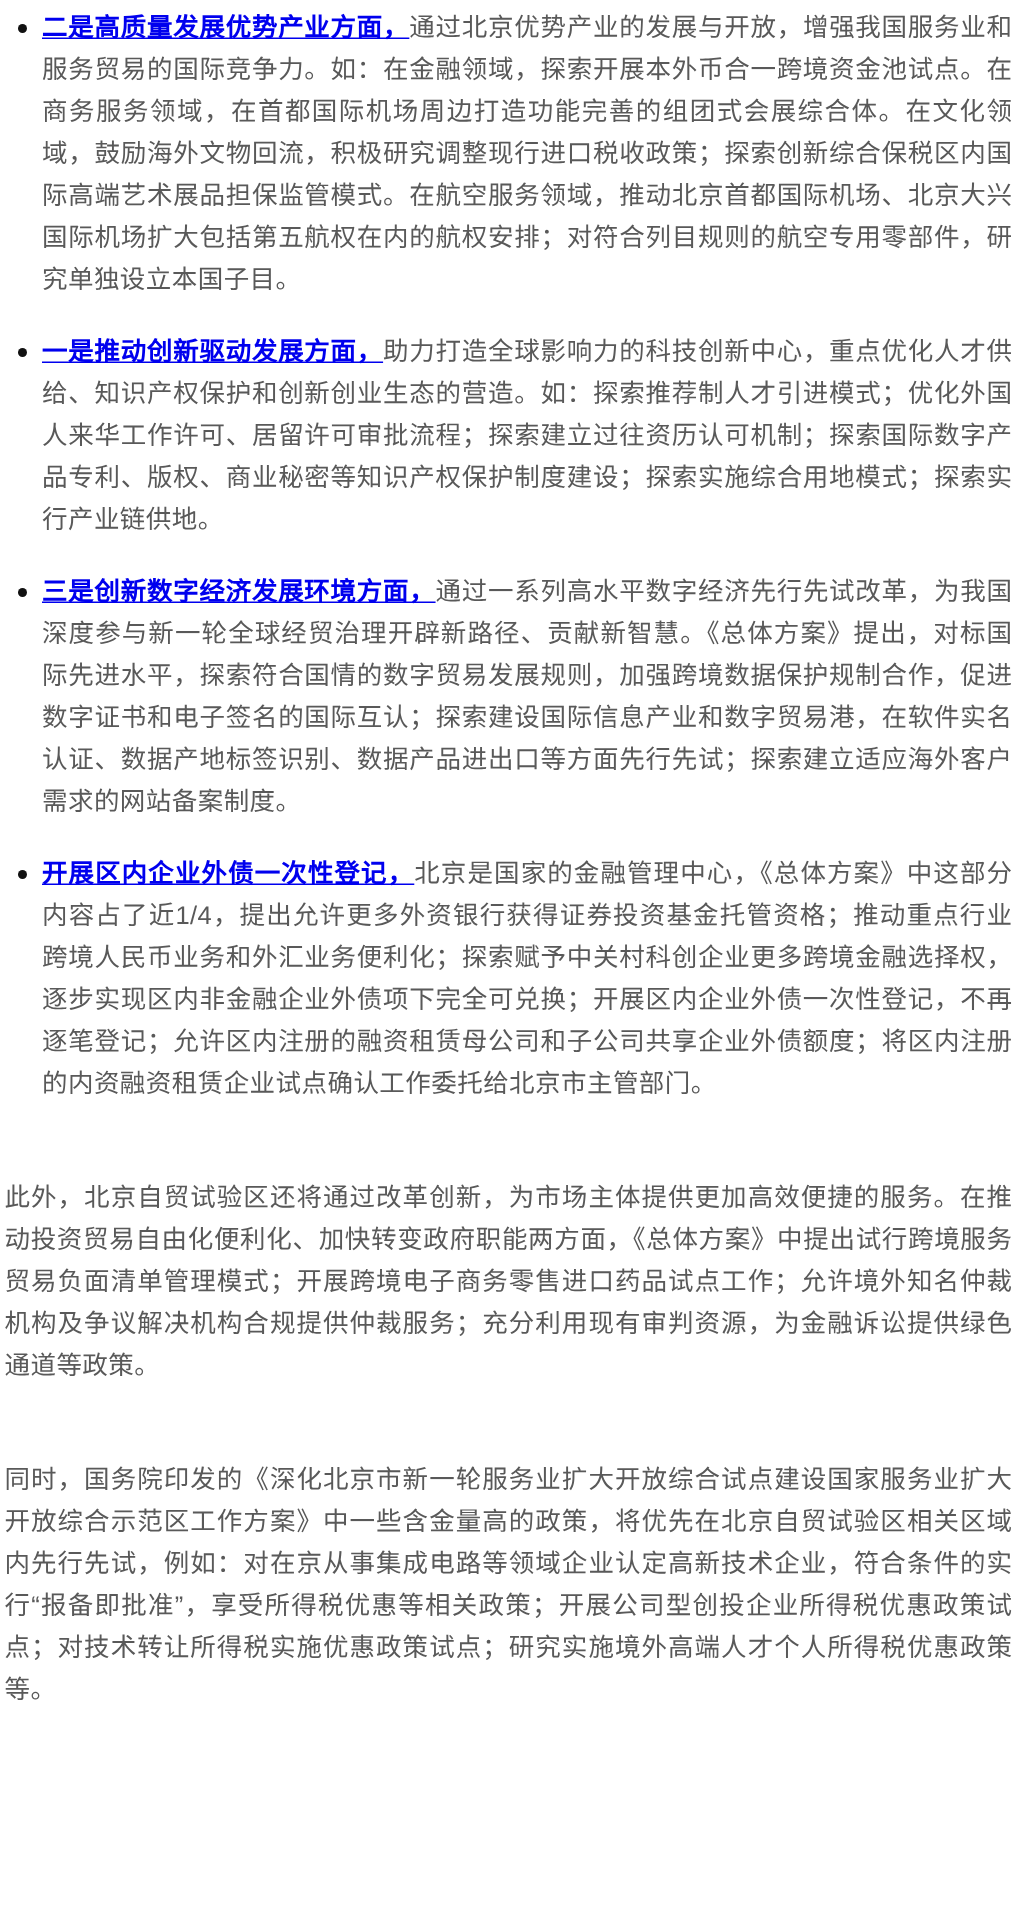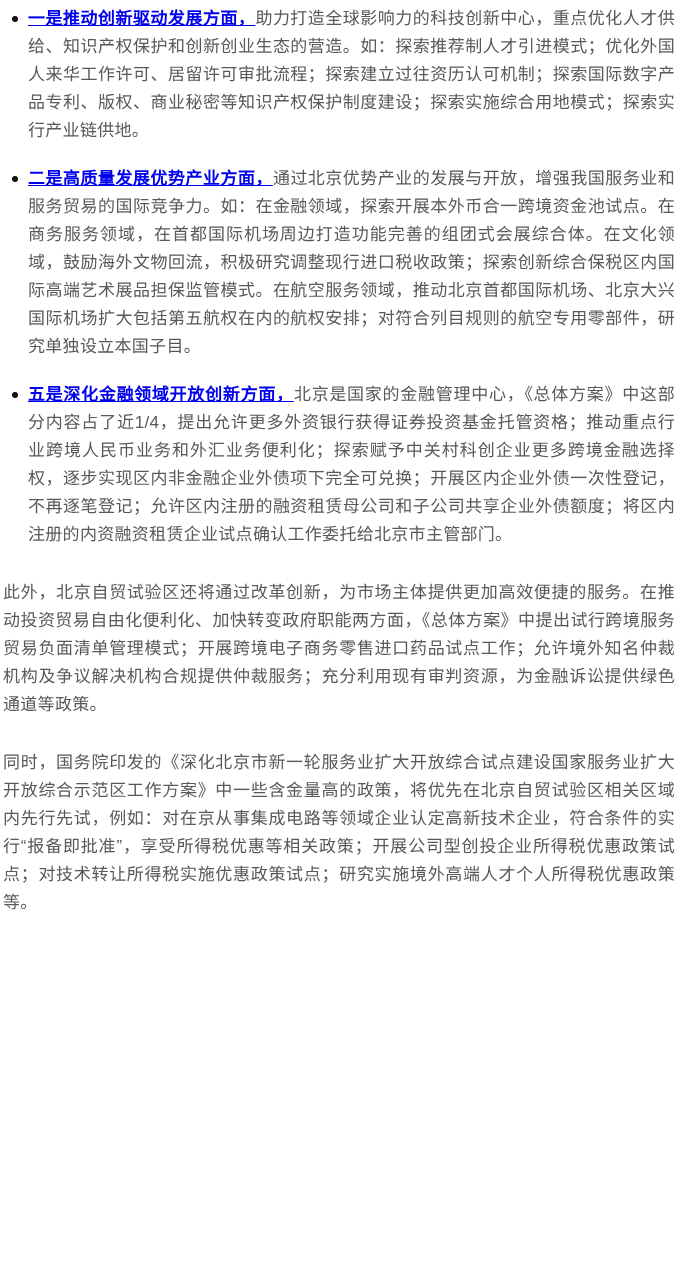--- a/index.html
+++ b/index.html
@@ -41,35 +41,36 @@
     height: 6px;
     border-radius: 50%;
     background: #111111;
   }
   .lead-link {
     color: #0000ee;
     font-weight: bold;
     text-decoration: underline;
   }
   .closing-para {
-    margin: 30px 0 0 0;
+    margin: 48px 0 0 0;
   }
 </style>
 </head>
 <body>
 
 <div class="article">
 
   <ul class="key-points">
+    <li><span class="lead-link">二是高质量发展优势产业方面，</span><span>通过北京优势产业的发展与开放，增强我国服务业和服务贸易的国际竞争力。如：在金融领域，探索开展本外币合一跨境资金池试点。在商务服务领域，在首都国际机场周边打造功能完善的组团式会展综合体。在文化领域，鼓励海外文物回流，积极研究调整现行进口税收政策；探索创新综合保税区内国际高端艺术展品担保监管模式。在航空服务领域，推动北京首都国际机场、北京大兴国际机场扩大包括第五航权在内的航权安排；对符合列目规则的航空专用零部件，研究单独设立本国子目。</span></li>
+
     <li><span class="lead-link">一是推动创新驱动发展方面，</span><span>助力打造全球影响力的科技创新中心，重点优化人才供给、知识产权保护和创新创业生态的营造。如：探索推荐制人才引进模式；优化外国人来华工作许可、居留许可审批流程；探索建立过往资历认可机制；探索国际数字产品专利、版权、商业秘密等知识产权保护制度建设；探索实施综合用地模式；探索实行产业链供地。</span></li>
 
-    <li><span class="lead-link">二是高质量发展优势产业方面，</span><span>通过北京优势产业的发展与开放，增强我国服务业和服务贸易的国际竞争力。如：在金融领域，探索开展本外币合一跨境资金池试点。在商务服务领域，在首都国际机场周边打造功能完善的组团式会展综合体。在文化领域，鼓励海外文物回流，积极研究调整现行进口税收政策；探索创新综合保税区内国际高端艺术展品担保监管模式。在航空服务领域，推动北京首都国际机场、北京大兴国际机场扩大包括第五航权在内的航权安排；对符合列目规则的航空专用零部件，研究单独设立本国子目。</span></li>
+    <li><span class="lead-link">三是创新数字经济发展环境方面，</span><span>通过一系列高水平数字经济先行先试改革，为我国深度参与新一轮全球经贸治理开辟新路径、贡献新智慧。《总体方案》提出，对标国际先进水平，探索符合国情的数字贸易发展规则，加强跨境数据保护规制合作，促进数字证书和电子签名的国际互认；探索建设国际信息产业和数字贸易港，在软件实名认证、数据产地标签识别、数据产品进出口等方面先行先试；探索建立适应海外客户需求的网站备案制度。</span></li>
 
 
-
-    <li><span class="lead-link">五是深化金融领域开放创新方面，</span><span>北京是国家的金融管理中心，《总体方案》中这部分内容占了近1/4，提出允许更多外资银行获得证券投资基金托管资格；推动重点行业跨境人民币业务和外汇业务便利化；探索赋予中关村科创企业更多跨境金融选择权，逐步实现区内非金融企业外债项下完全可兑换；开展区内企业外债一次性登记，不再逐笔登记；允许区内注册的融资租赁母公司和子公司共享企业外债额度；将区内注册的内资融资租赁企业试点确认工作委托给北京市主管部门。</span></li>
+    <li><span class="lead-link">开展区内企业外债一次性登记，</span><span>北京是国家的金融管理中心，《总体方案》中这部分内容占了近1/4，提出允许更多外资银行获得证券投资基金托管资格；推动重点行业跨境人民币业务和外汇业务便利化；探索赋予中关村科创企业更多跨境金融选择权，逐步实现区内非金融企业外债项下完全可兑换；开展区内企业外债一次性登记，不再逐笔登记；允许区内注册的融资租赁母公司和子公司共享企业外债额度；将区内注册的内资融资租赁企业试点确认工作委托给北京市主管部门。</span></li>
   </ul>
 
   <p class="closing-para">此外，北京自贸试验区还将通过改革创新，为市场主体提供更加高效便捷的服务。在推动投资贸易自由化便利化、加快转变政府职能两方面，《总体方案》中提出试行跨境服务贸易负面清单管理模式；开展跨境电子商务零售进口药品试点工作；允许境外知名仲裁机构及争议解决机构合规提供仲裁服务；充分利用现有审判资源，为金融诉讼提供绿色通道等政策。</p>
 
   <p class="closing-para">同时，国务院印发的《深化北京市新一轮服务业扩大开放综合试点建设国家服务业扩大开放综合示范区工作方案》中一些含金量高的政策，将优先在北京自贸试验区相关区域内先行先试，例如：对在京从事集成电路等领域企业认定高新技术企业，符合条件的实行“报备即批准”，享受所得税优惠等相关政策；开展公司型创投企业所得税优惠政策试点；对技术转让所得税实施优惠政策试点；研究实施境外高端人才个人所得税优惠政策等。</p>
 
 </div>
 
 </body></html>

